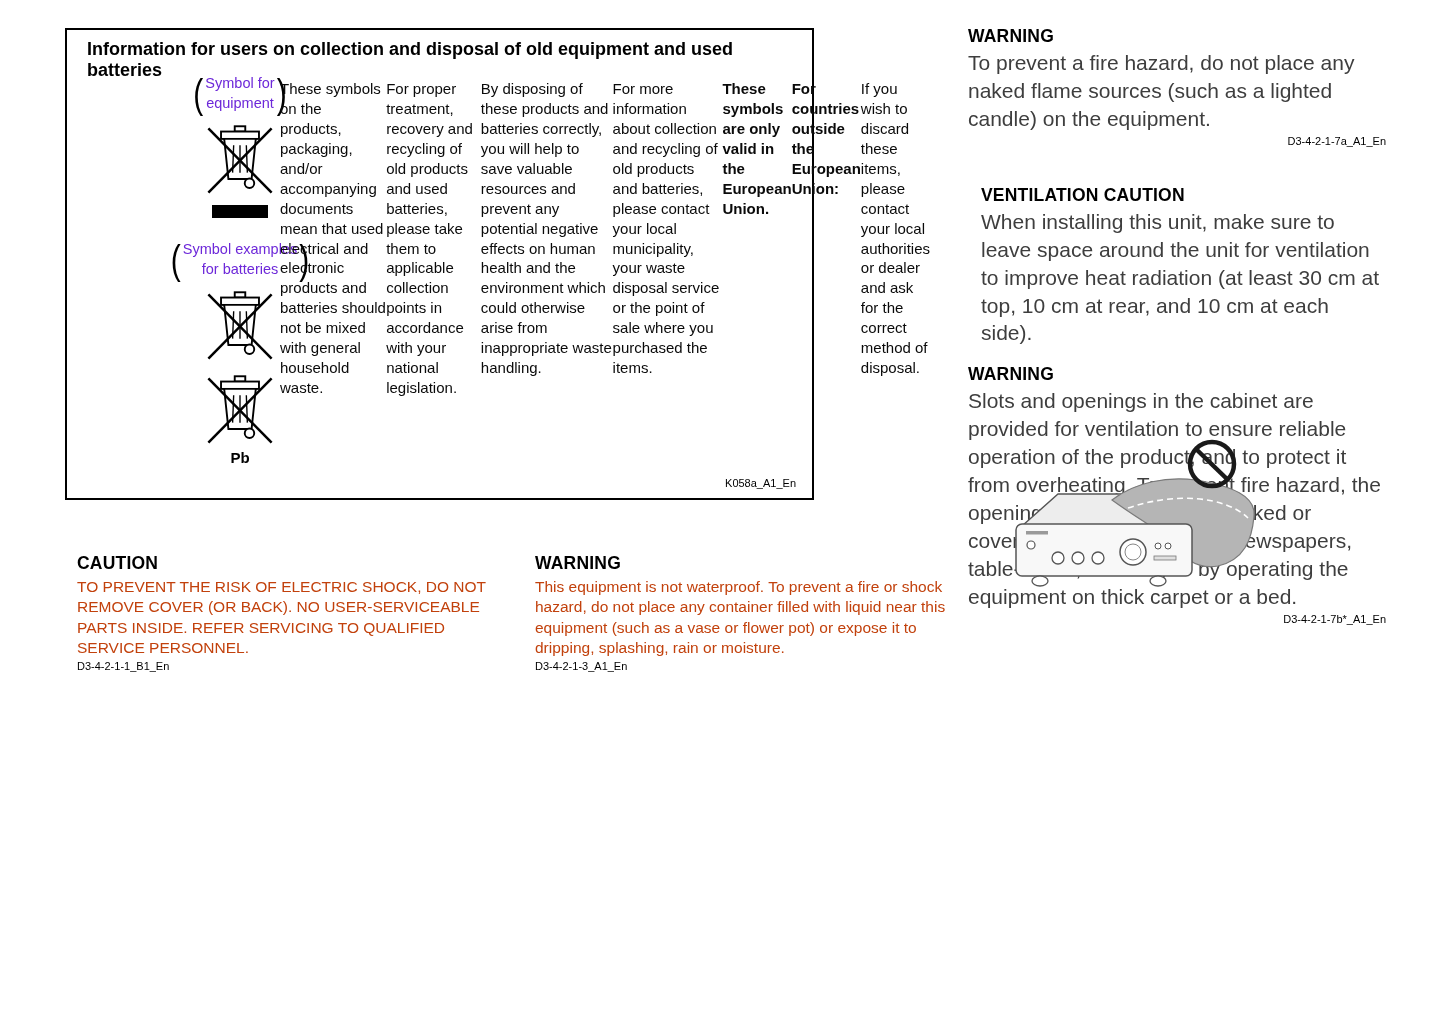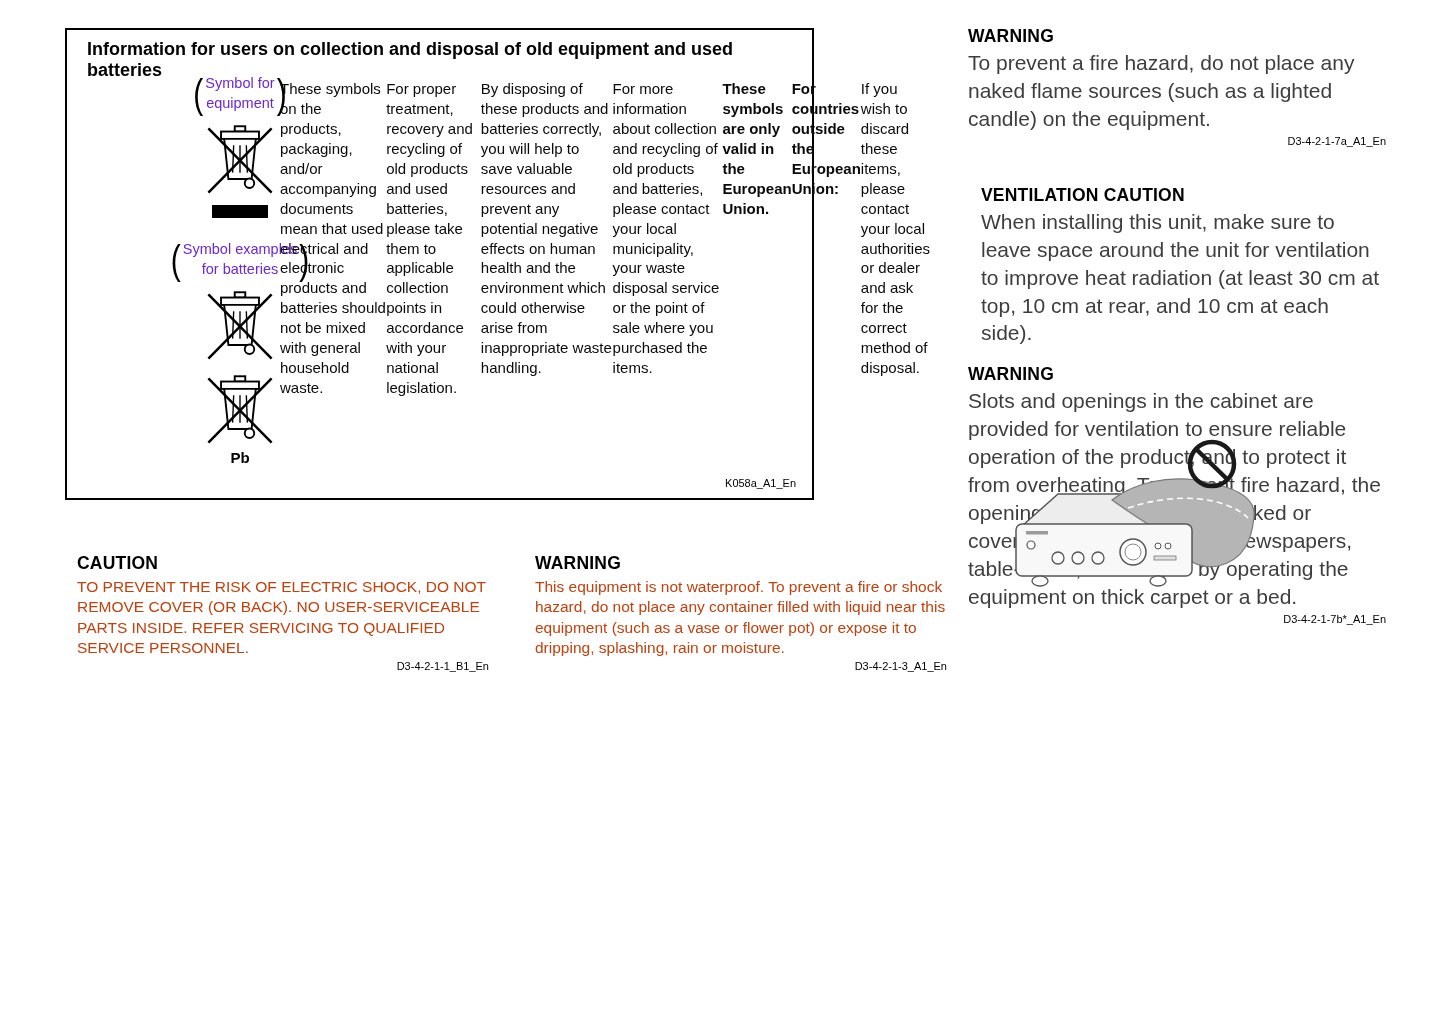--- a/index.html
+++ b/index.html
@@ -30,21 +30,21 @@
 
   .code { font-size:11px; font-weight:normal; color:#000; }
   .box-code { position:absolute; right:16px; bottom:9px; }
 
   
   .block { position:absolute; width:412px; }
   .block-caution { left:65px; top:553px;margin-left:12px; }
   .block-warning-mid { left:535px; top:553px; }
   .block h2 { font-size:17.5px; font-weight:bold; color:#000; margin-bottom:3px; letter-spacing:0.2px; }
   .block p { font-size:15.5px; line-height:1.32; color:#c2410c; }
-  .block .code { text-align:right; margin-top:1px; }
+  .block .code { margin-top:1px; }
 
   
   .right-col { position:absolute; left:968px; top:26px; width:418px; }
   .right-col section h2 { font-size:17.5px; font-weight:bold; color:#000; margin-bottom:2px; letter-spacing:0.2px; }
   .right-col section p { font-size:21px; line-height:1.33; color:#3e3e3e; }
   .right-col .code { text-align:right; margin-top:2px; }
   .sec-vent { margin-top:38px;margin-left:13px; }
   .sec-warn2 { margin-top:17px; }
 
   .amp-illustration { position:absolute; left:1000px; top:436px; }

